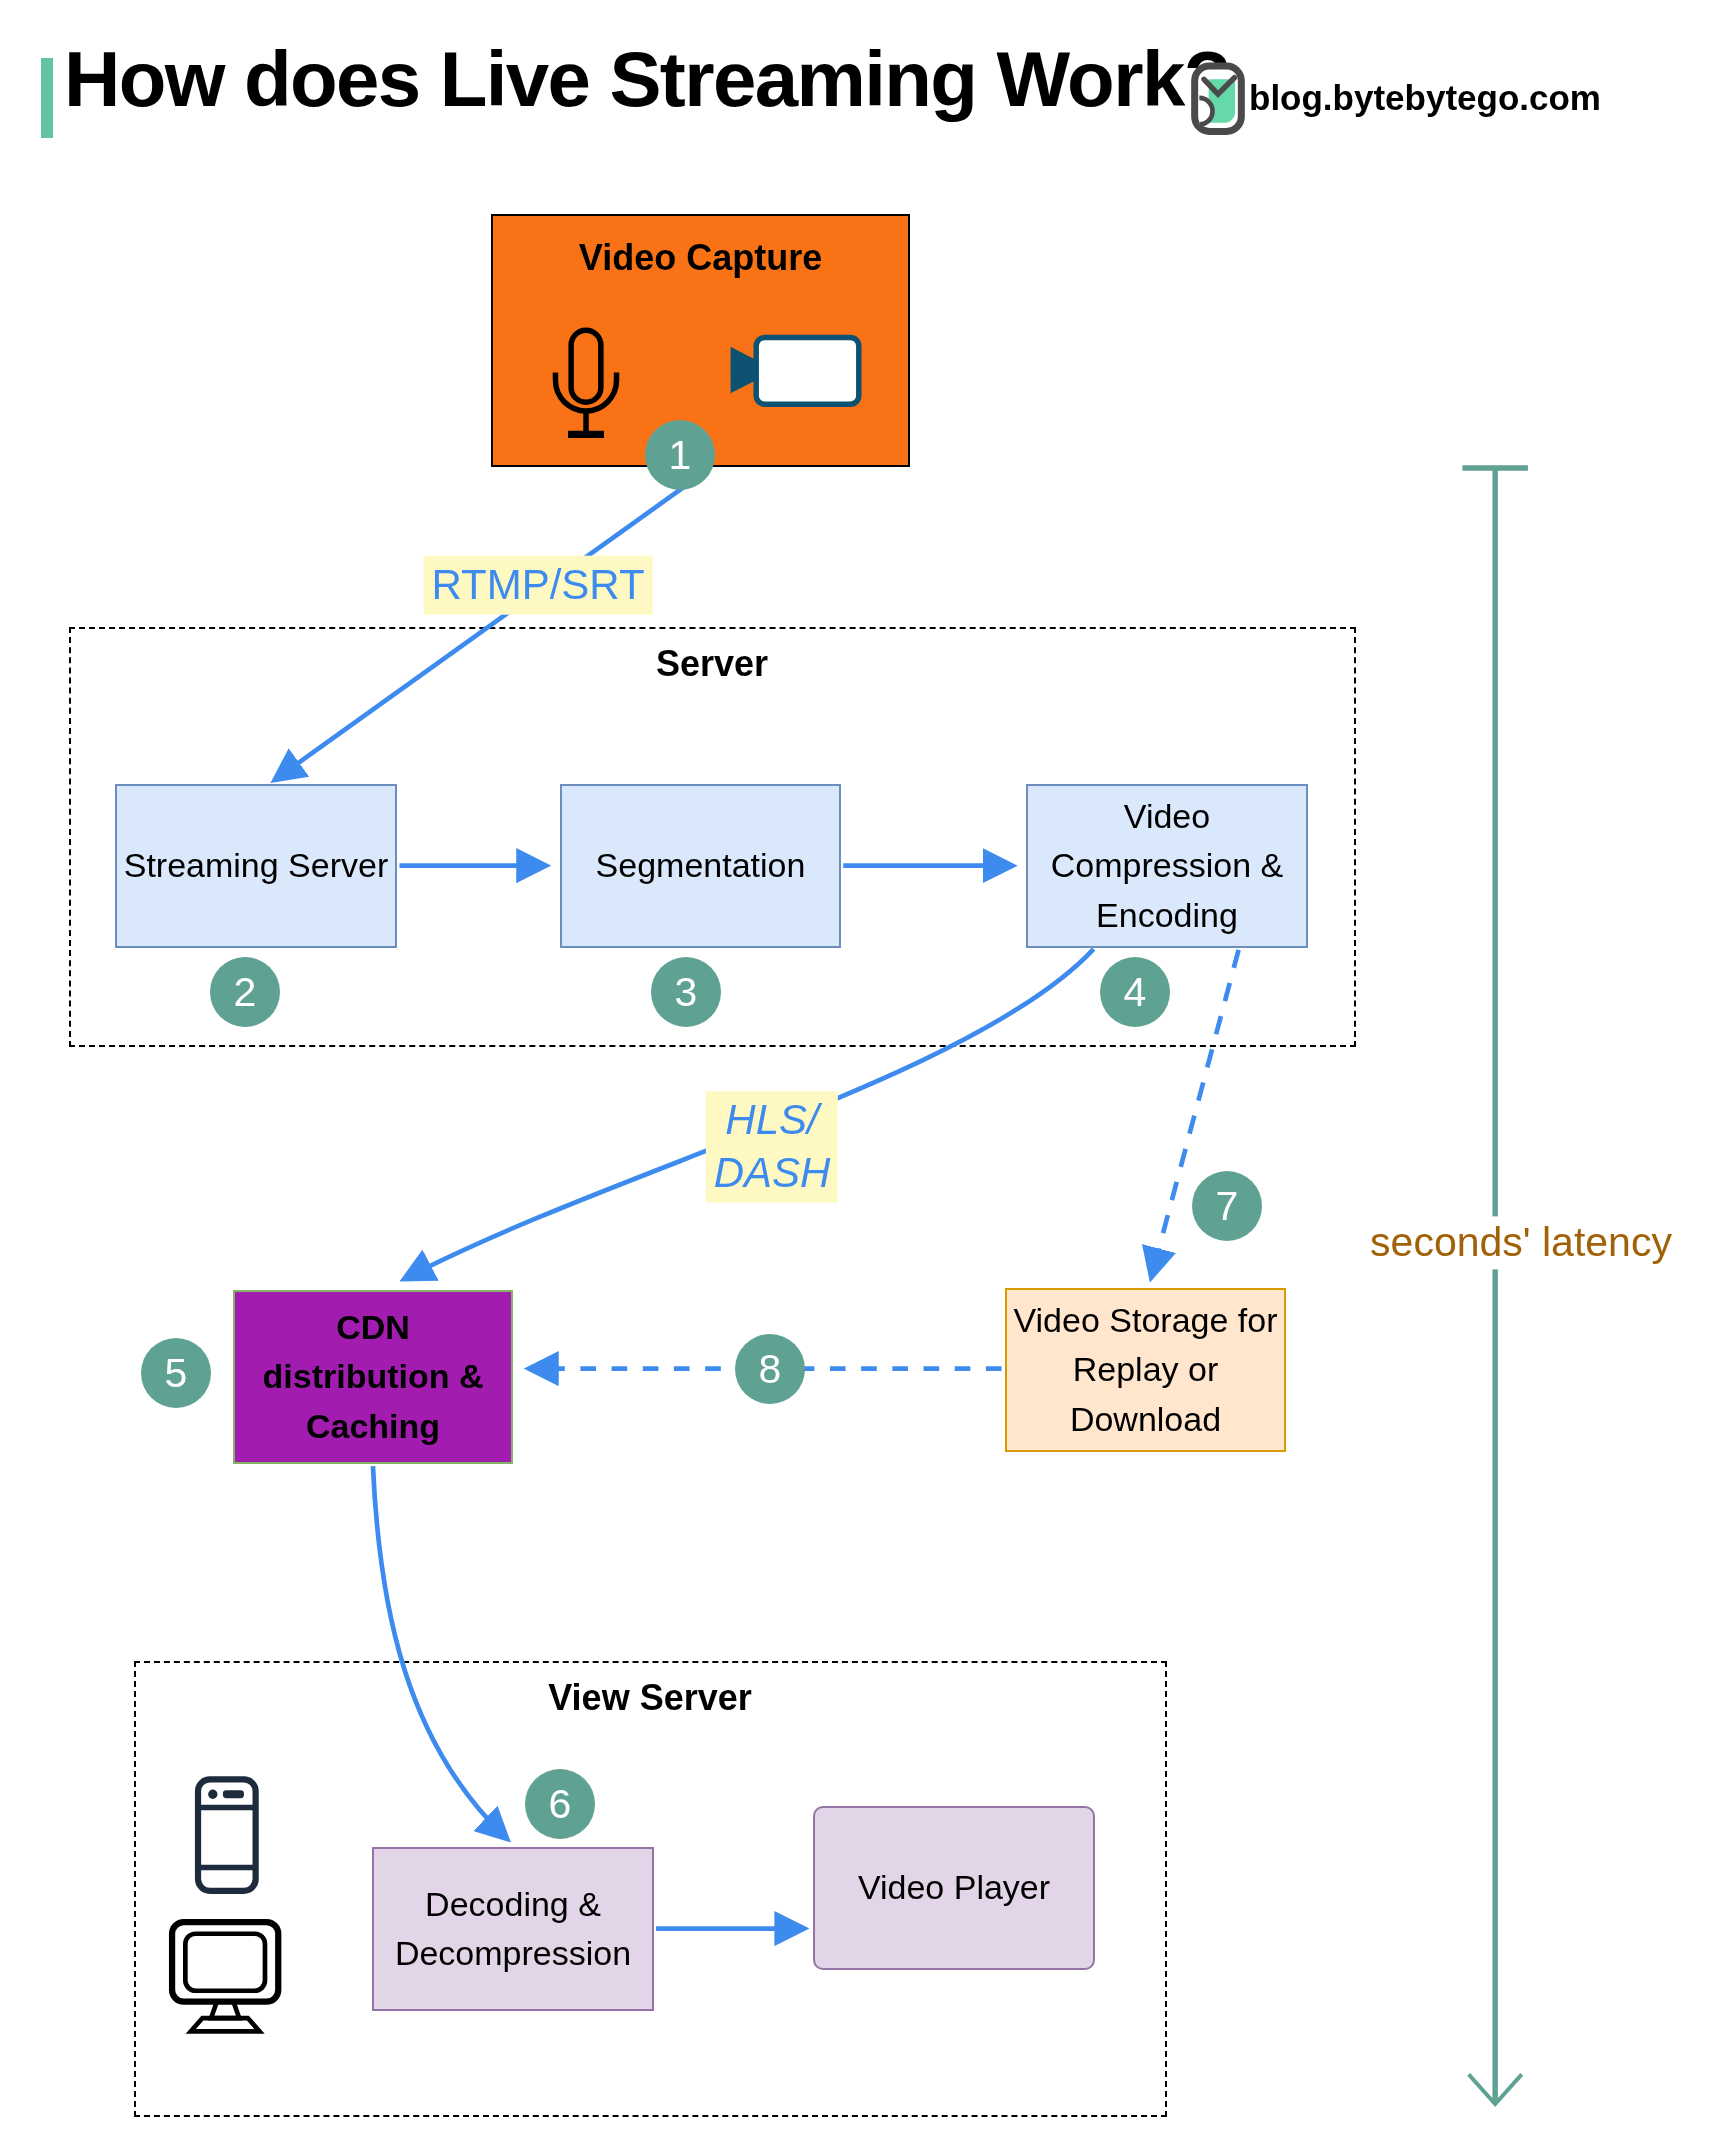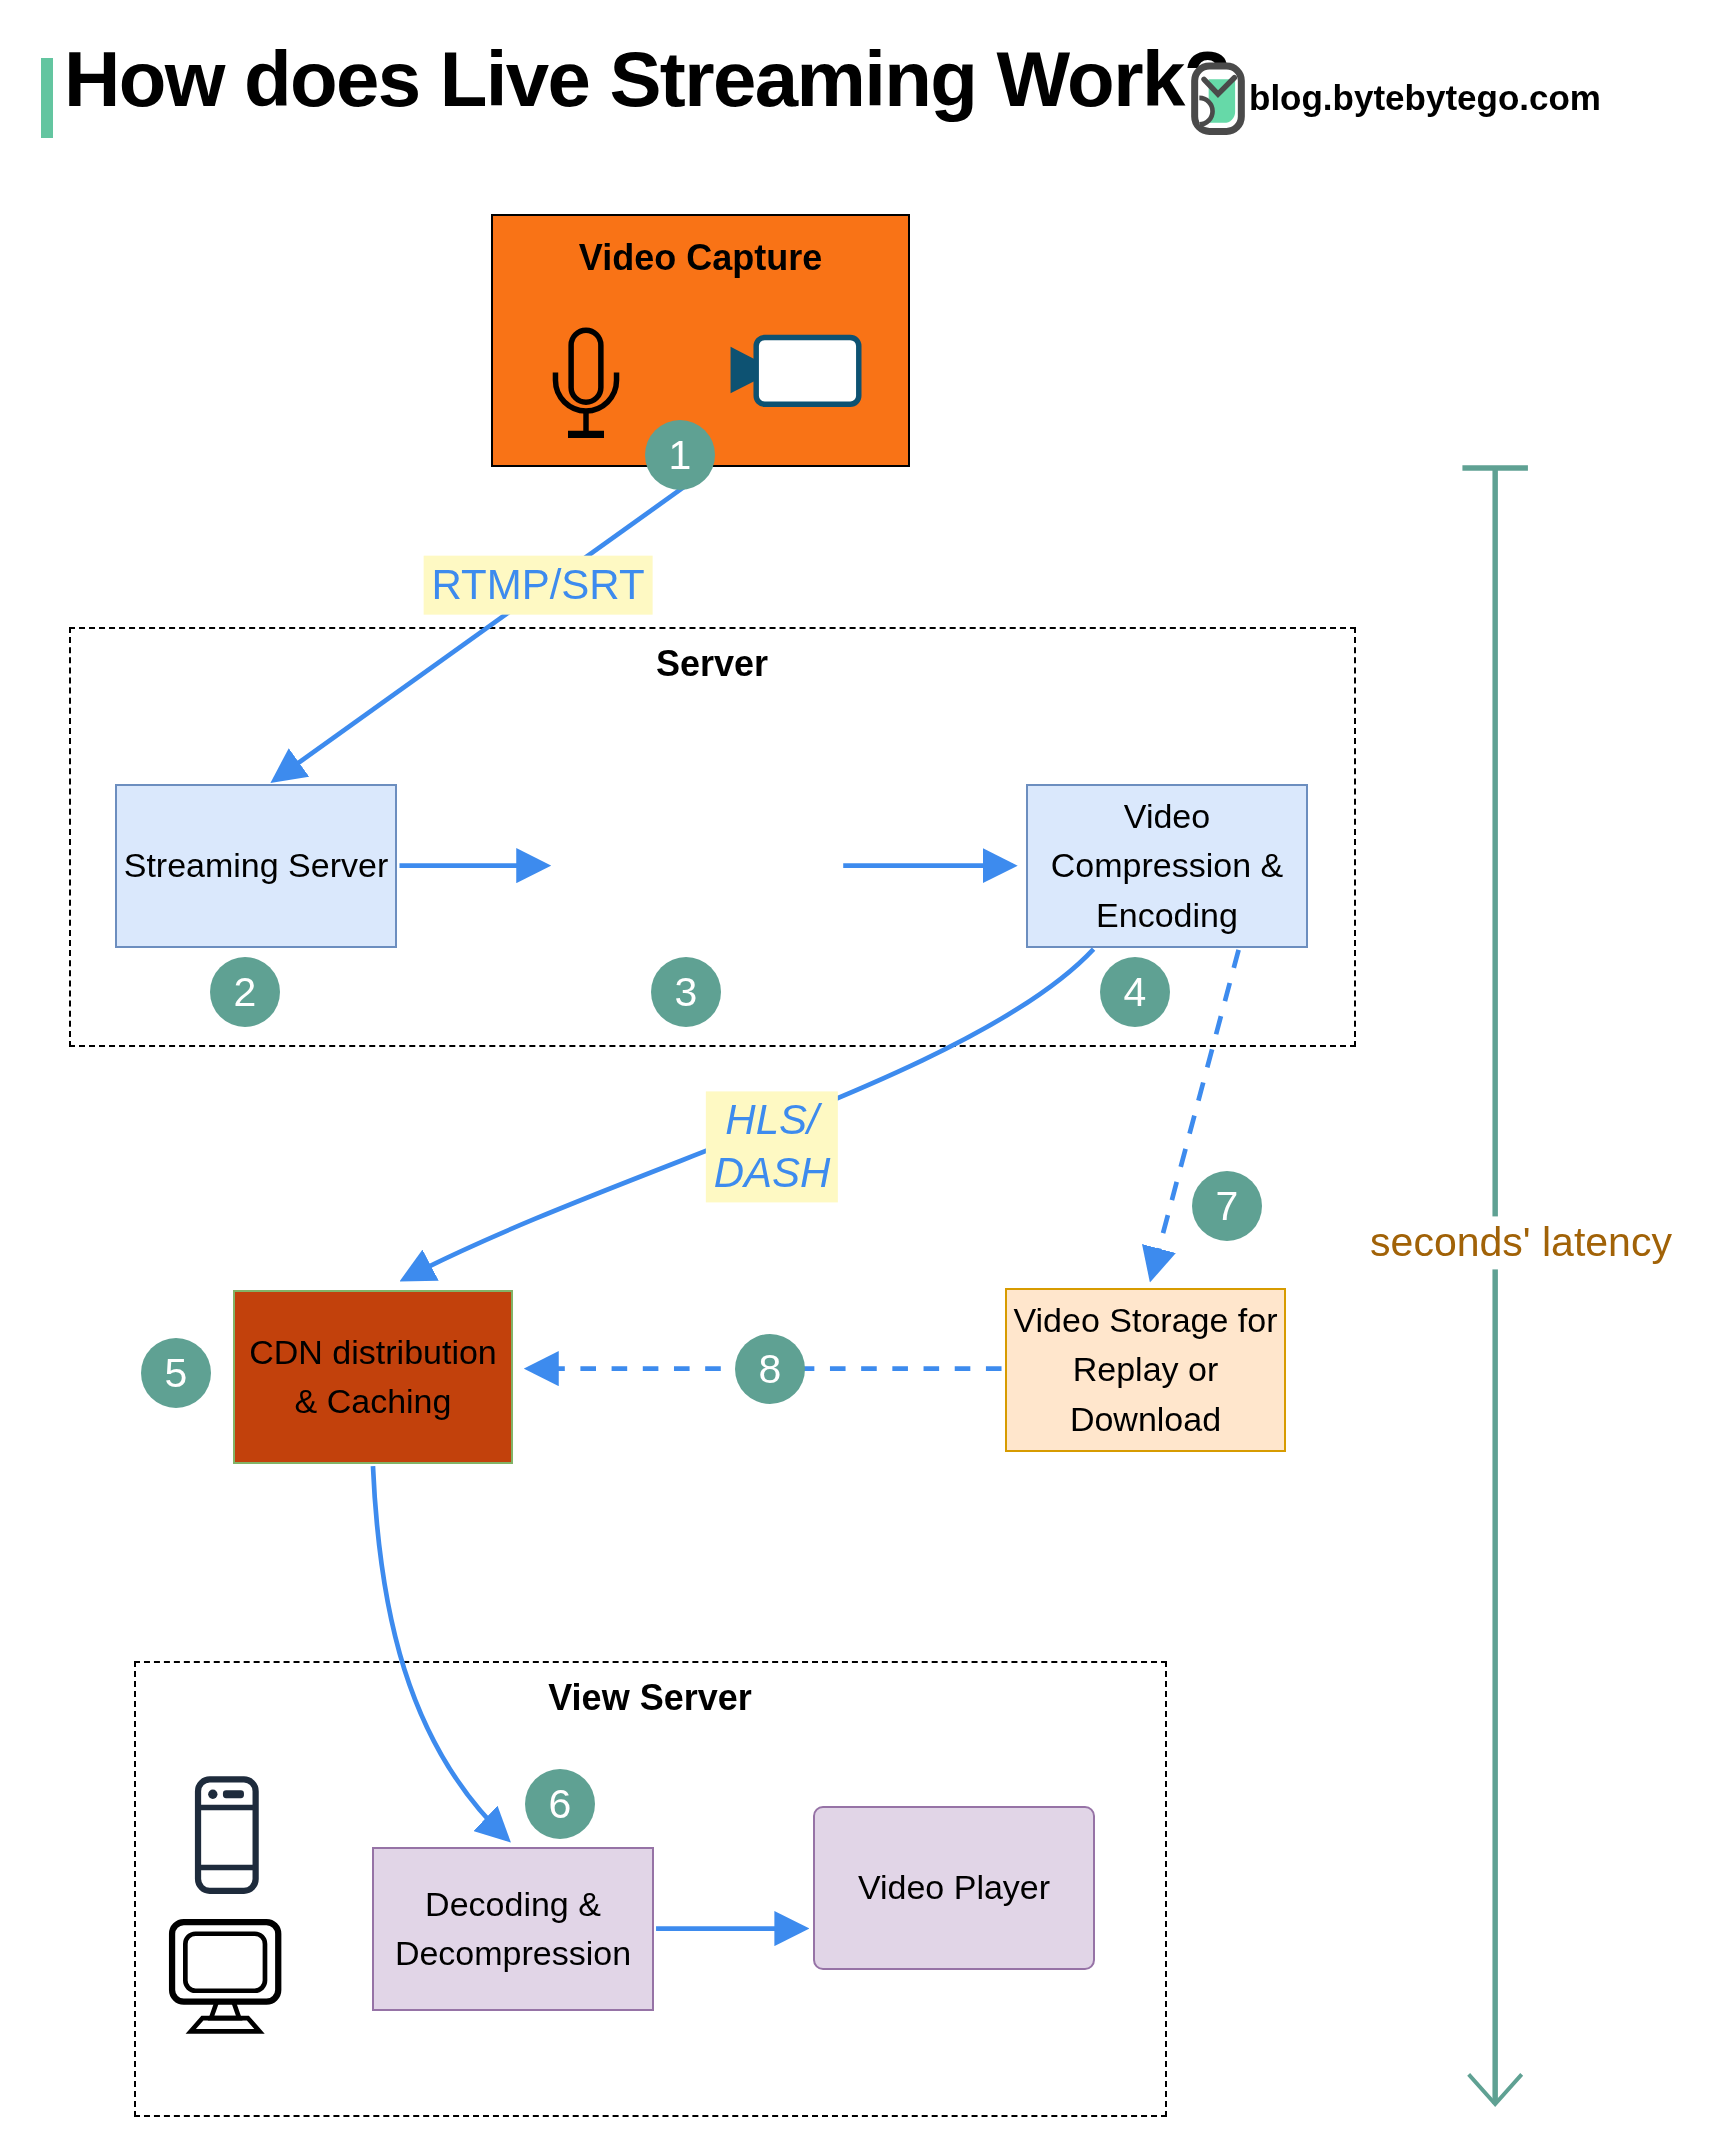--- a/index.html
+++ b/index.html
@@ -19,21 +19,21 @@
   
   .group{position:absolute;border:2.3px dashed #000;box-sizing:border-box;z-index:0;background:transparent;}
   .group-label{position:absolute;top:14px;left:0;right:1px;text-align:center;font-size:36px;font-weight:bold;}
 
   
   .node{position:absolute;box-sizing:border-box;display:flex;align-items:center;justify-content:center;
         text-align:center;font-size:34px;line-height:1.45;padding:0 3.1px;z-index:2;border:2.3px solid;}
   .node-capture{background:#f97316;border-color:#000;align-items:flex-start;}
   .node-capture .cap-title{margin-top:15.6px;font-size:36px;font-weight:bold;}
   .blue  {background:#DAE8FC;border-color:#6C8EBF;}
-  .green {background:#c2410c;border-color:#82B366;}
+  .green {background:#a21caf;border-color:#82B366;font-weight:bold;}
   .orange{background:#FFE6CC;border-color:#D79B00;}
   .purple{background:#E1D5E7;border-color:#9673A6;}
 
   
   .step-circle{position:absolute;width:70px;height:70px;border-radius:50%;background:#5FA193;
                color:#fff;font-size:41px;display:flex;align-items:center;justify-content:center;z-index:4;}
 
   
   .edge-label{position:absolute;z-index:3;background:#fef9c3;text-align:center;
               font-size:42px;line-height:1.25;color:#3D8BEE;padding:3.1px 7.8px;transform:translate(-50%,-50%);}
@@ -97,20 +97,23 @@
   </div>
 
   <div class="node node-capture" style="left:491px;top:214px;width:419px;height:253px;">
     <span class="cap-title">Video Capture</span>
   </div>
 
   <div class="node blue" style="left:115px;top:784px;width:282px;height:164px;">
     <span>Streaming Server</span>
   </div>
 
+  <div class="node blue" style="left:560px;top:784px;width:281px;height:164px;">
+    <span>Segmentation</span>
+  </div>
 
   <div class="node blue" style="left:1026px;top:784px;width:282px;height:164px;">
     <span>Video Compression &amp; Encoding</span>
   </div>
 
   <div class="node green" style="left:233px;top:1290px;width:280px;height:174px;">
     <span>CDN distribution &amp; Caching</span>
   </div>
 
   <div class="node orange" style="left:1005px;top:1288px;width:281px;height:164px;">

